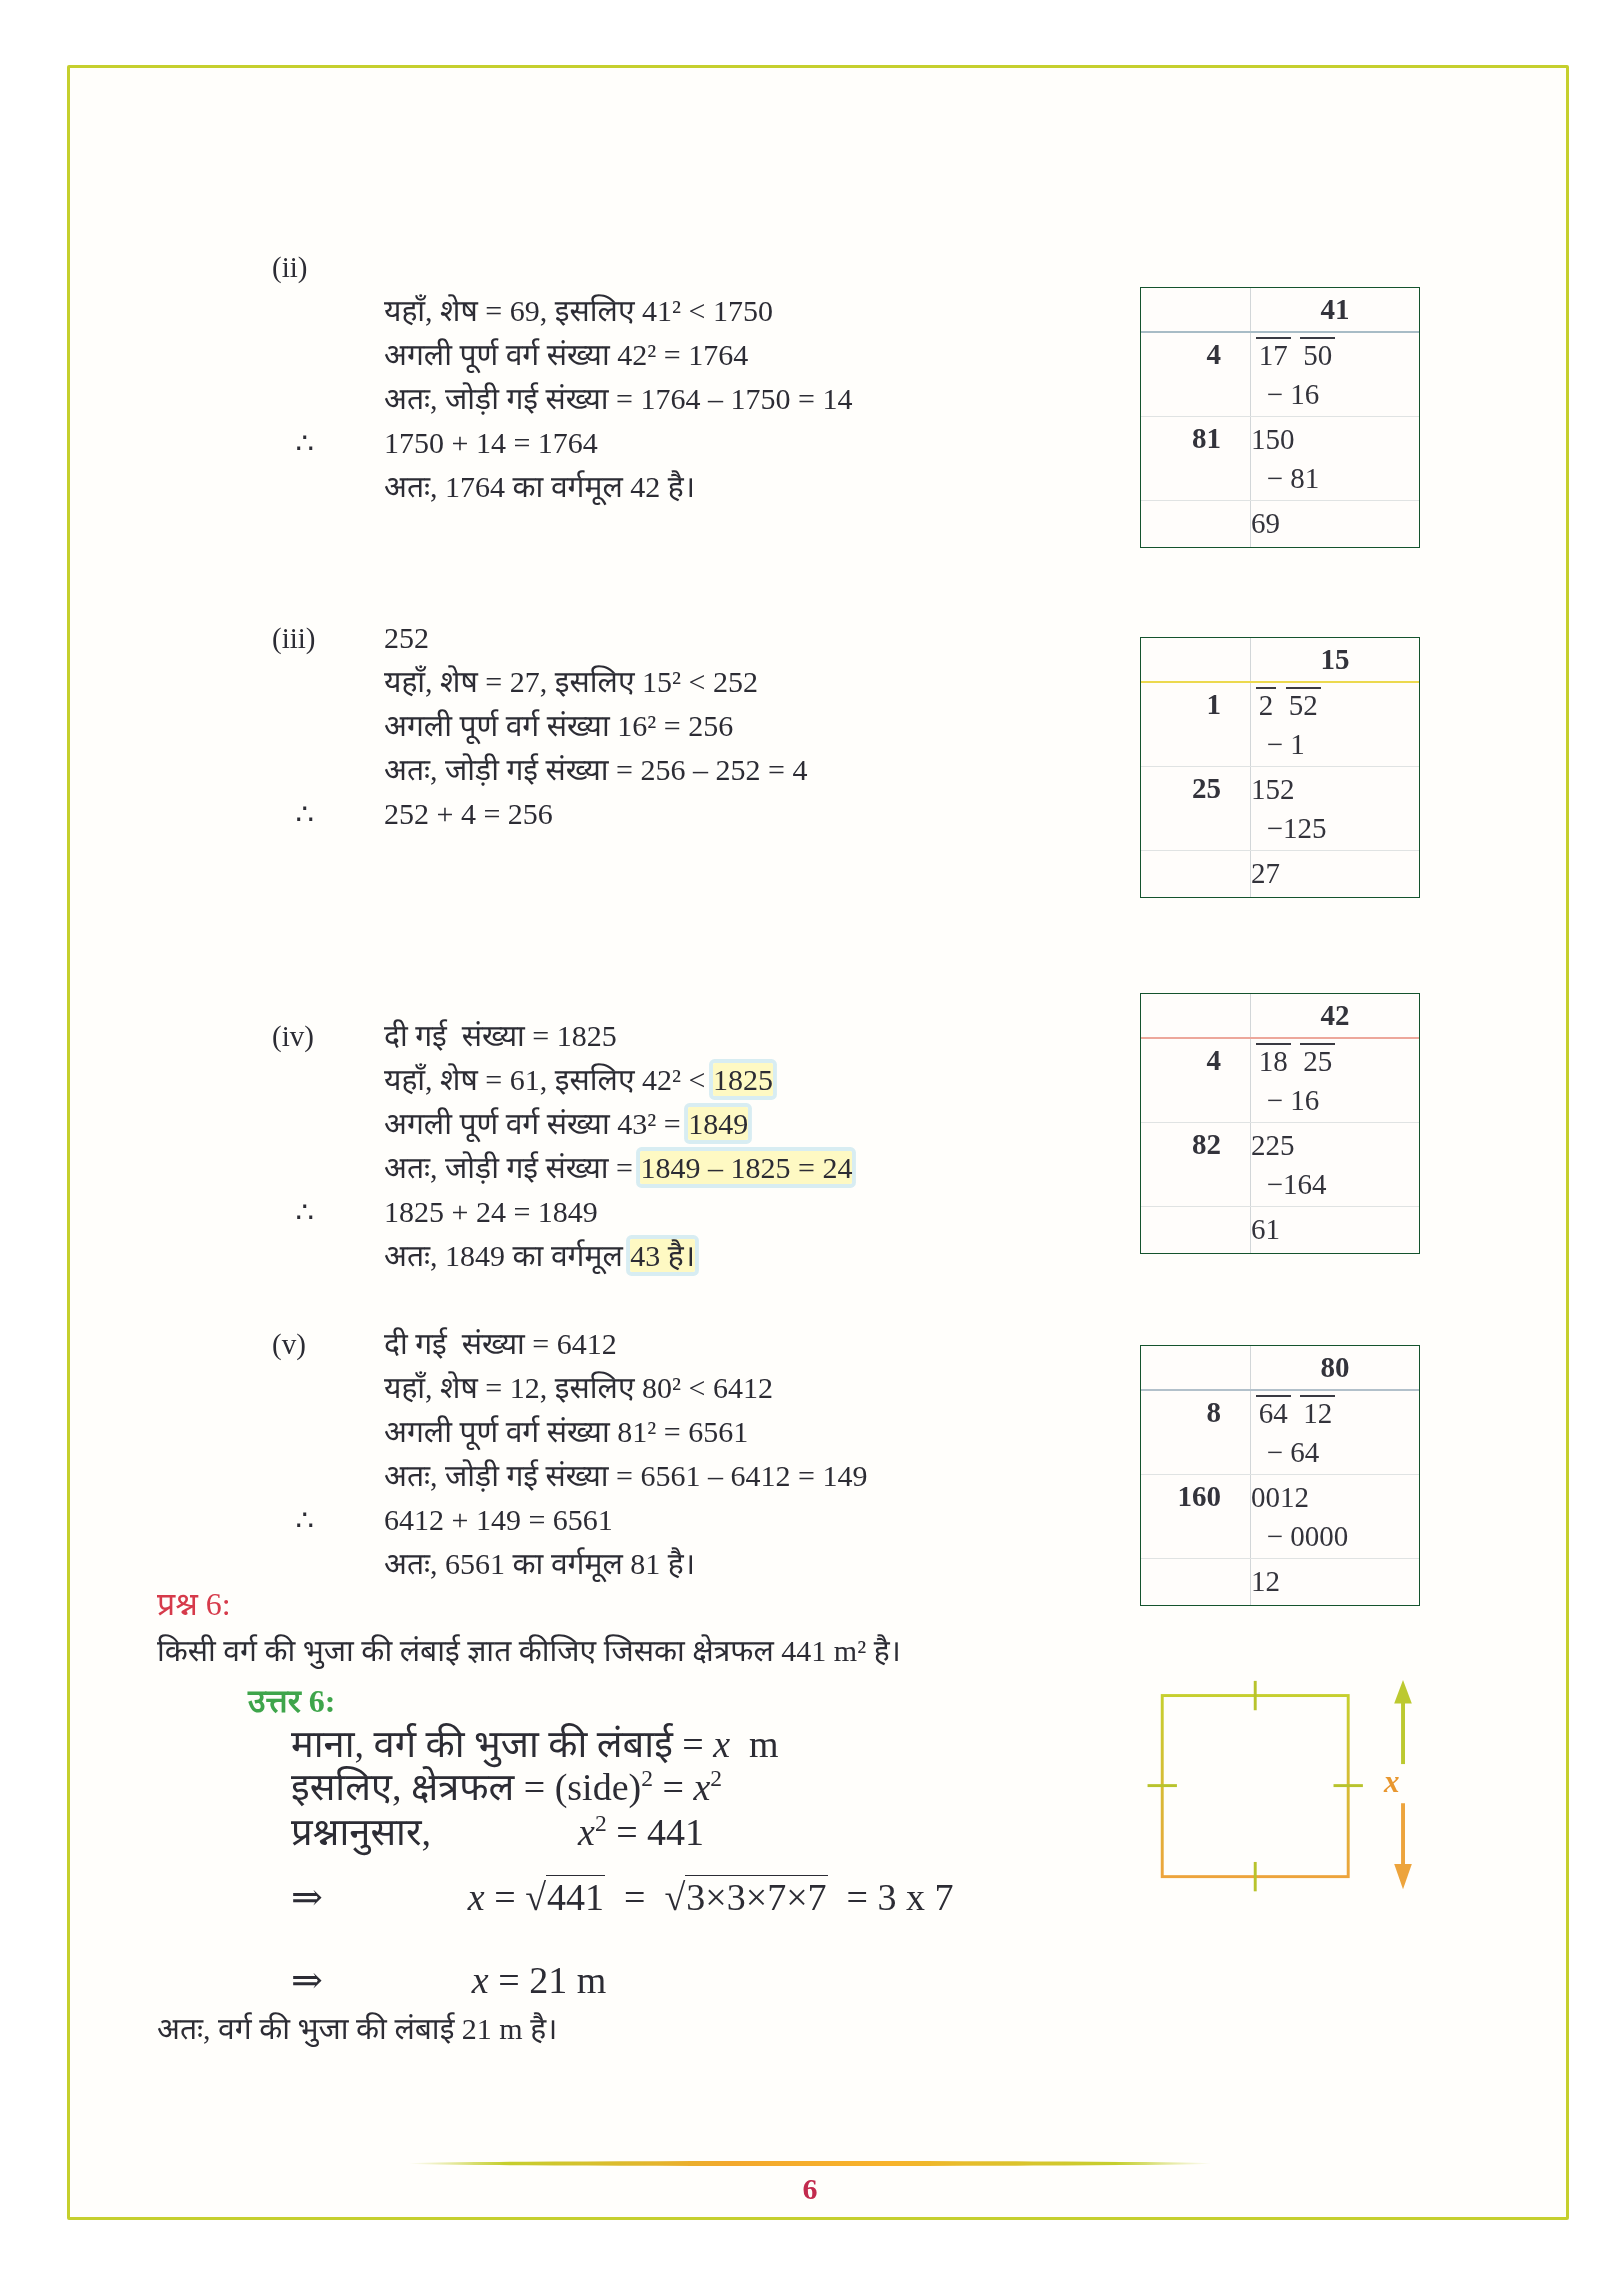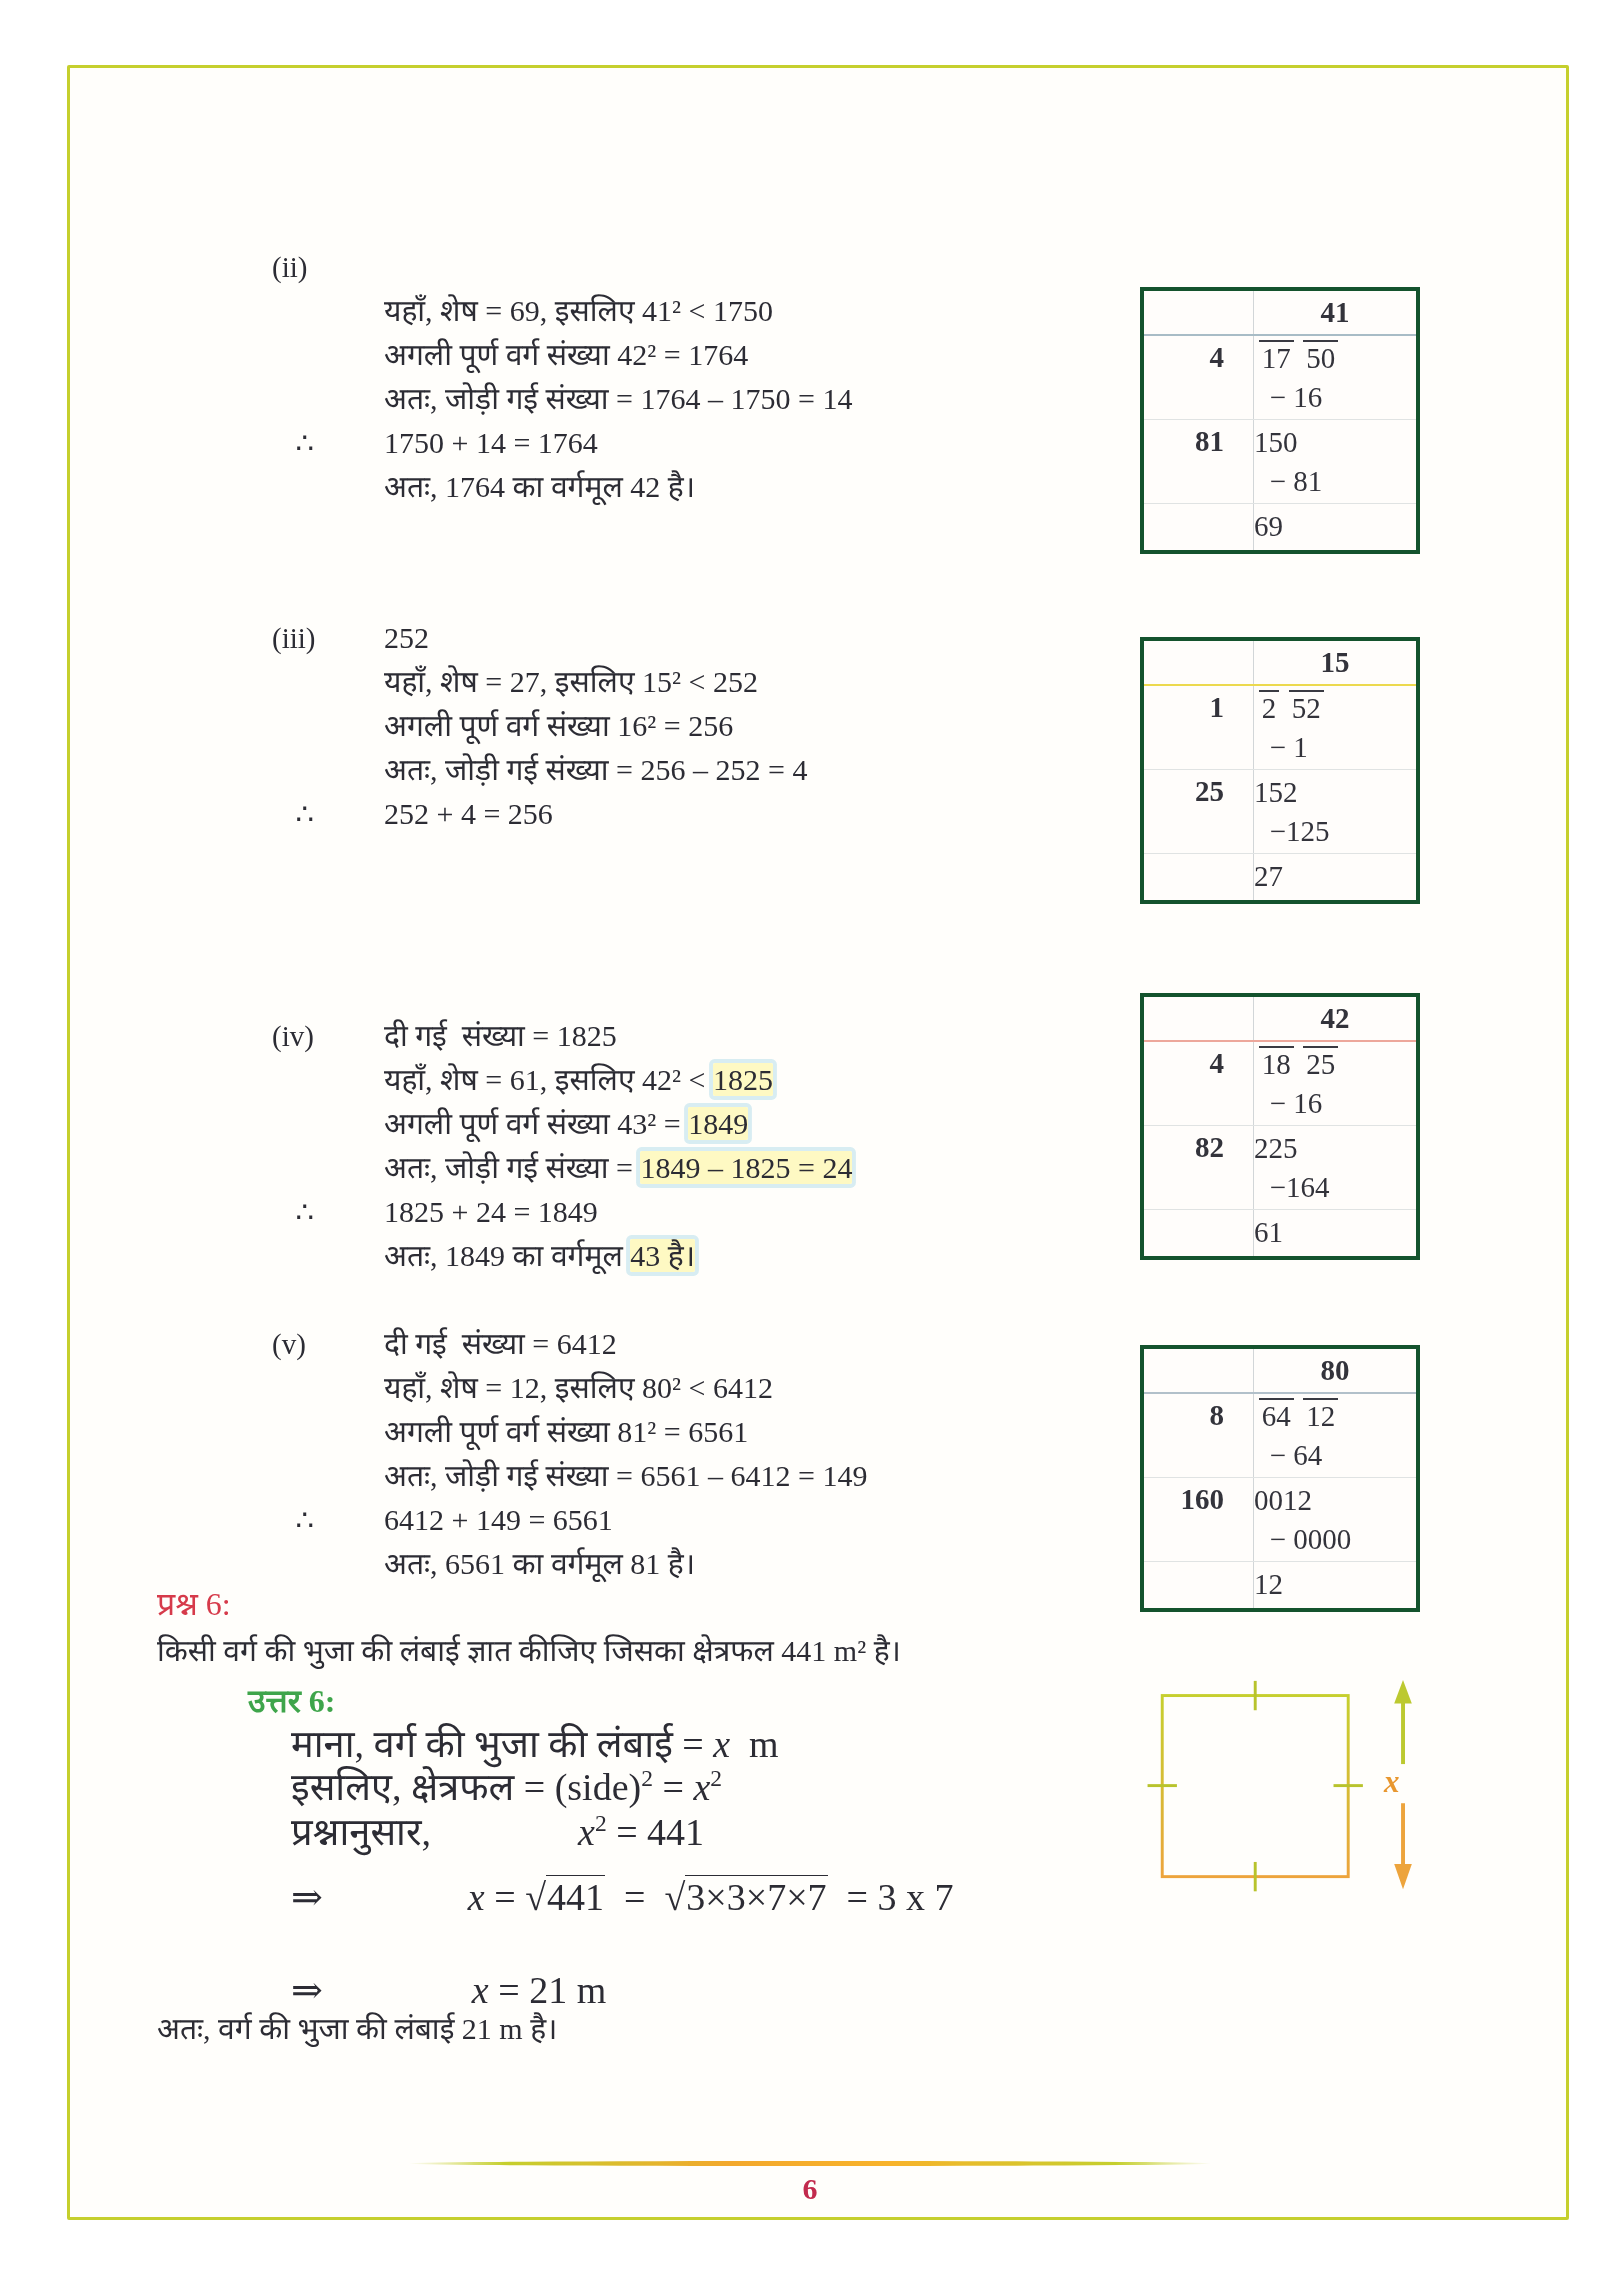--- a/index.html
+++ b/index.html
@@ -23,21 +23,21 @@
   .s-text { flex:1; white-space:nowrap; }
   .seg { white-space:pre; }
   .it { font-style:italic; }
   .sup { font-size:0.62em; vertical-align:super; line-height:0; }
   .ov { border-top:1.6px solid #2c2c34; padding:0 1px; }
   .hl { background:#fef9c3; box-shadow:0 0 0 3.9px #d8edf2; border-radius:2px; }
   .sp { display:inline-block; height:1px; }
   
   .sqtable {
     position:absolute; left:1140px; width:280px;
-    border:4px solid #14532d; background:#fffdfb;
+    border:1px solid #14532d; background:#fffdfb;
     font-size:29px; color:#33333b;
   }
   .t-head { display:flex; height:45px; line-height:43px; border-bottom:2.9px solid #a8bcc6; }
   .t-l { flex:0 0 110px; border-right:1px solid #d2d6d8; text-align:right; padding-right:29px; font-weight:700; }
   .t-r { flex:1; text-align:center; }
   .t-head .t-r { font-weight:700; }
   .t-row { display:flex; border-bottom:1px solid #e0e3e3; }
   .t-row.t-last { border-bottom:none; }
   .t-row .t-l { line-height:43px; }
   .t-rc { flex:1; padding:2px 0 2.9px 0; }
@@ -45,21 +45,21 @@
   .t-main .ovl { border-top:2px solid #3a3a42; padding:0 2.9px; margin:0 4.9px; }
   .t-sub { line-height:37px; text-align:left; padding-left:15.7px; }
   
   .q-heading { position:absolute; left:157px; top:1581px; font-size:32px; font-weight:400; color:#d63a4a; }
   .q-text { position:absolute; left:157px; top:1629px; font-size:30px; }
   .a-heading { position:absolute; left:248px; top:1678px; font-size:32px; font-weight:700; color:#3fa54b; }
   .q-lines { position:absolute; left:291px; top:1723px; width:863px; font-size:38px; }
   .q-line { line-height:43px; white-space:nowrap; }
   .q-line:nth-child(3){ margin-top:2px; }
   .q-line:nth-child(4){ margin-top:21.6px; }
-  .q-line:nth-child(5){ margin-top:50px; }
+  .q-line:nth-child(5){ margin-top:40px; }
   .conclusion { position:absolute; left:157px; top:2007px; font-size:30px; }
   
   .fig { position:absolute; left:1127px; top:1658px; width:323px; height:265px; }
   .fig-x { position:absolute; left:1384px; top:1764px; font-size:31px; font-style:italic; font-weight:700; color:#e8972f; }
   
   .footer-rule {
     position:absolute; top:2161px; left:50%; transform:translateX(-50%);
     width:804px; height:4.9px; border-radius:50%;
     background:linear-gradient(to right, rgba(197,207,45,0), #c5cf2d 12%, #f3a82c 40%, #f8b32a 60%, #c5cf2d 88%, rgba(197,207,45,0));
   }

